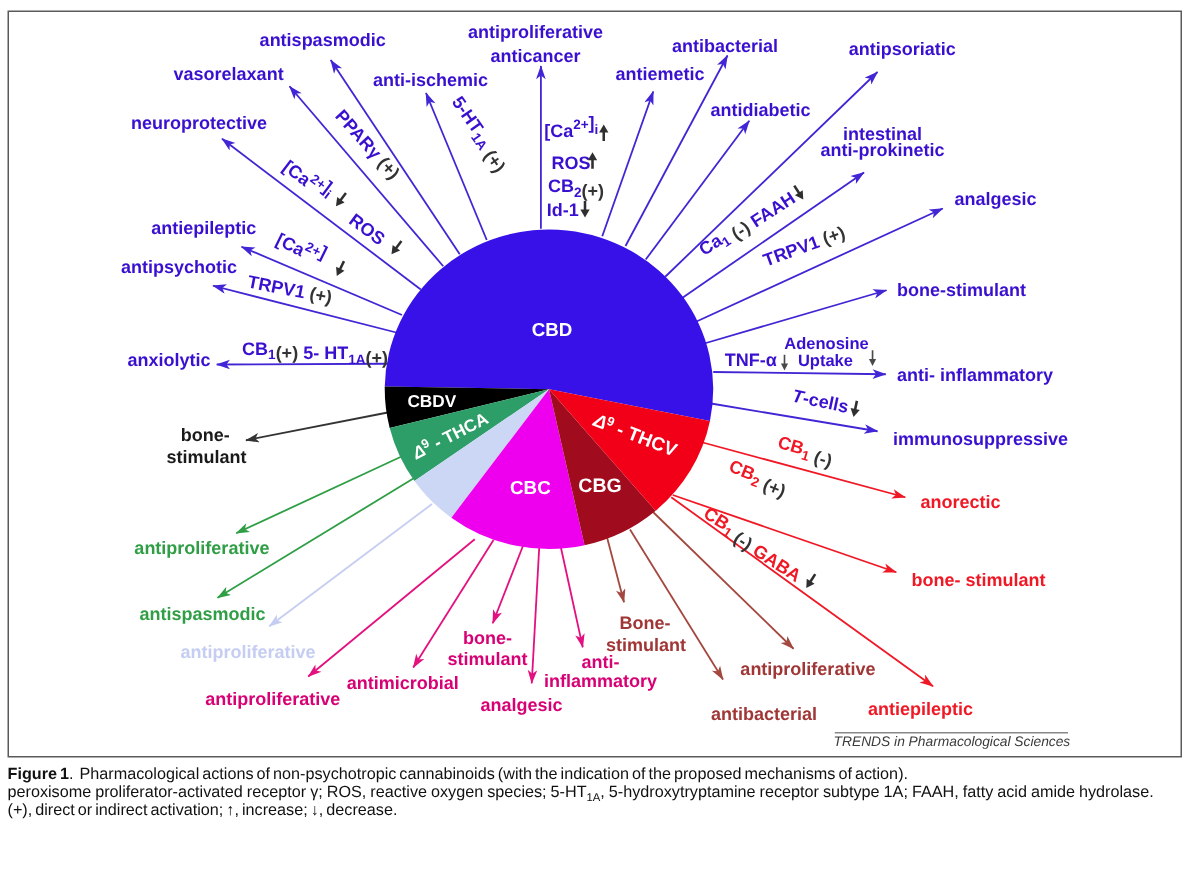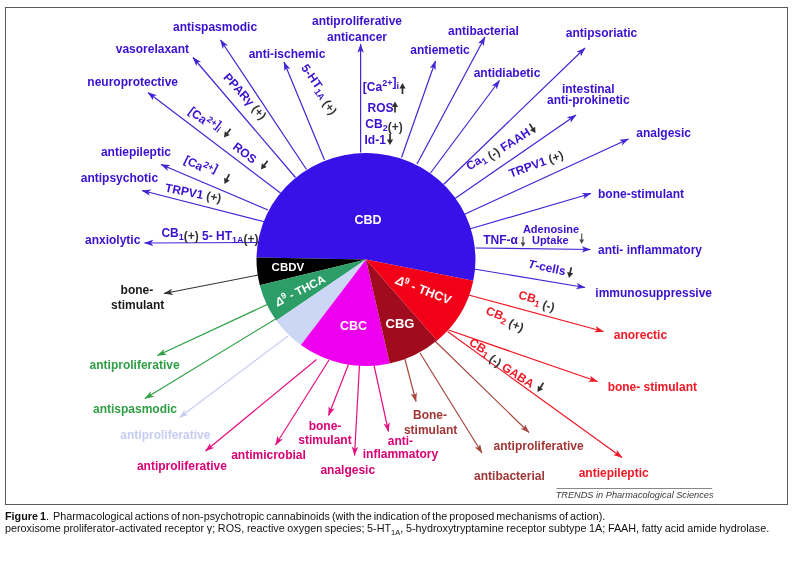--- a/index.html
+++ b/index.html
@@ -175,13 +175,14 @@
 <use href="#adt" transform="translate(581.7,244)"></use>
 <use href="#ad" transform="translate(569,278) rotate(12)"></use>
 <use href="#ad" transform="translate(537.5,392) rotate(33)"></use>
 </g>
 <line x1="556.5" y1="488.5" x2="712" y2="488.5" stroke="#888888" stroke-width="1"></line>
 <text x="713.5" y="497.5" fill="#3a3a3a" font-size="9.2" font-style="italic" text-anchor="end">TRENDS in Pharmacological Sciences</text>
 </svg></div>
 <div id="cap">
 <div class="ln" id="l1"><b>Figure 1</b>.&nbsp; Pharmacological actions of non-psychotropic cannabinoids (with the indication of the proposed mechanisms of action).</div>
 <div class="ln" id="l4">peroxisome proliferator-activated receptor γ; ROS, reactive oxygen species; 5-HT<sub>1A</sub>, 5-hydroxytryptamine receptor subtype 1A; FAAH, fatty acid amide hydrolase.</div>
+<div class="ln" id="l5">(+), direct or indirect activation; ↑, increase; ↓, decrease.</div>
 </div>
 
 </body></html>

